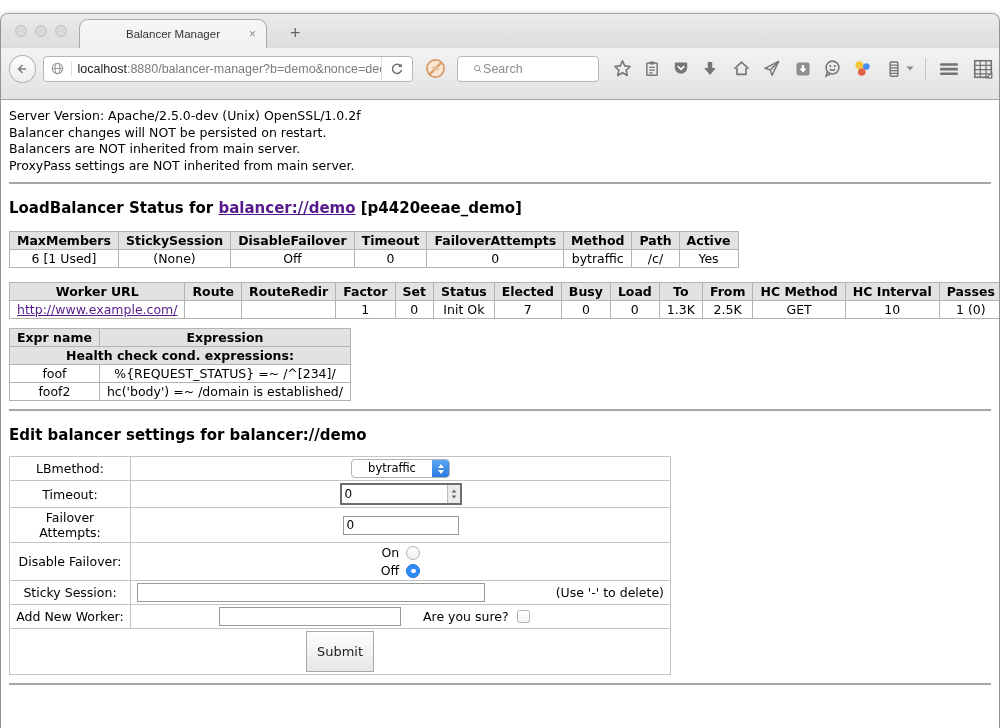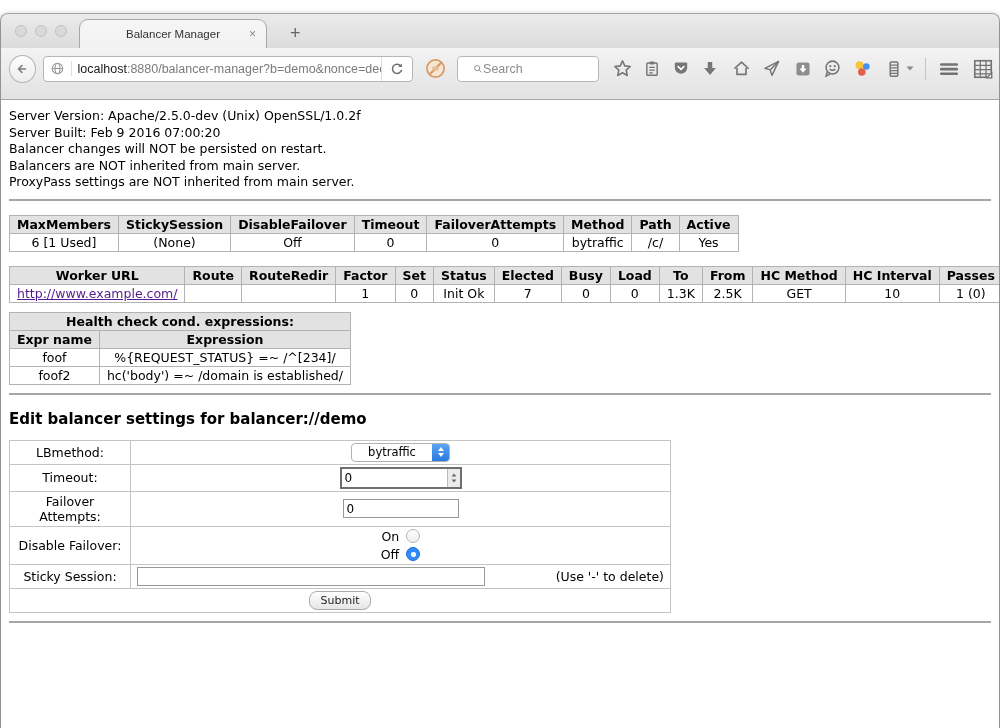--- a/index.html
+++ b/index.html
@@ -90,22 +90,22 @@
   .cb { width: 13px; height: 13px; border: 1px solid #b3b3b3; border-radius: 2.5px; background: linear-gradient(#fff,#f3f3f3); display: inline-block; vertical-align: -2px; }
 
   .stickyrow { display: flex; align-items: center; padding: 0 2px; }
   .stickyrow input { width: 348px; }
   .stickyrow .note { margin-left: auto; }
   .awrow { display: flex; align-items: center; }
   .awrow input { width: 182px; margin-left: 84px; }
   .awrow .confirm { margin-left: 22px; }
   .awrow .cb { margin-left: 8px; }
   .btnrow { text-align: center; }
-  .btn { font-family: "DejaVu Sans", sans-serif; font-size: 11px; padding: 2px 10px; border: 1px solid #a9a9a9;
-         border-radius: 8px; background: linear-gradient(#fefefe,#e6e6e6); color: #222; }
+  .btn { font-family: "DejaVu Sans", sans-serif; font-size: 13px; padding: 12px 10px; border: 1px solid #a9a9a9;
+         border-radius: 0; background: linear-gradient(#fefefe,#e6e6e6); color: #222; }
 
   svg.i { display: block; }
 </style>
 </head>
 <body>
 
 <div class="window">
 
   <div class="tabbar">
     <div class="lights">
@@ -252,28 +252,28 @@
           <path d="M1.4 5h13.2M1.4 8.4h13.2M1.4 11.8h13.2M5.8 1.4v13.2M10.4 1.4v13.2" stroke="#737373" stroke-width="1"></path>
           <polygon points="11,15 15,15 15,11" fill="#fff" stroke="#737373" stroke-width="1"></polygon>
         </svg>
     </span>
   </div>
 
   <div class="content">
 
     <div class="srvinfo">
       <div>Server Version: Apache/2.5.0-dev (Unix) OpenSSL/1.0.2f</div>
-      <div>Server Built: Feb 9 2016 07:00:20</div>
       <div>Balancer changes will NOT be persisted on restart.</div>
       <div>Balancers are NOT inherited from main server.</div>
       <div>ProxyPass settings are NOT inherited from main server.</div>
     </div>
 
     <hr>
 
+    <h3><span>LoadBalancer Status for </span><a href="#">balancer://demo</a><span> [p4420eeae_demo]</span></h3>
 
     <table class="tbl balancer">
       <tbody>
           <tr>
         <th>MaxMembers</th>
         <th>StickySession</th>
         <th>DisableFailover</th>
         <th>Timeout</th>
         <th>FailoverAttempts</th>
         <th>Method</th>
@@ -328,25 +328,25 @@
         <td>10</td>
         <td>1 (0)</td>
 
       </tr>
     </tbody>
       </table>
 
     <table class="tbl health">
       <tbody>
           <tr>
-        <th colspan="2">Health check cond. expressions:</th>
-      </tr>
-      <tr>
         <th>Expr name</th>
         <th>Expression</th>
+      </tr>
+      <tr>
+        <th colspan="2">Health check cond. expressions:</th>
       </tr>
       <tr>
         <td>foof</td>
         <td class="left">%{REQUEST_STATUS} =~ /^[234]/</td>
       </tr>
       <tr>
         <td>foof2</td>
         <td class="left">hc('body') =~ /domain is established/</td>
       </tr>
     </tbody>
@@ -402,20 +402,30 @@
       <tr>
         <td class="lbl">Sticky Session:</td>
         <td>
           <span class="stickyrow">
             <input class="txt" type="text" value="" style="">
             <span class="note">(Use '-' to delete)</span>
           </span>
         </td>
       </tr>
       <tr>
+        <td class="lbl">Add New Worker:</td>
+        <td>
+          <span class="awrow">
+            <input class="txt" type="text" value="" style="">
+            <span class="confirm">Are you sure?</span>
+            <span class="cb"></span>
+          </span>
+        </td>
+      </tr>
+      <tr>
         <td colspan="2" class="btnrow">
           <button class="btn">Submit</button>
         </td>
       </tr>
     </tbody>
       </table>
 
     <hr>
   </div>
 </div>

